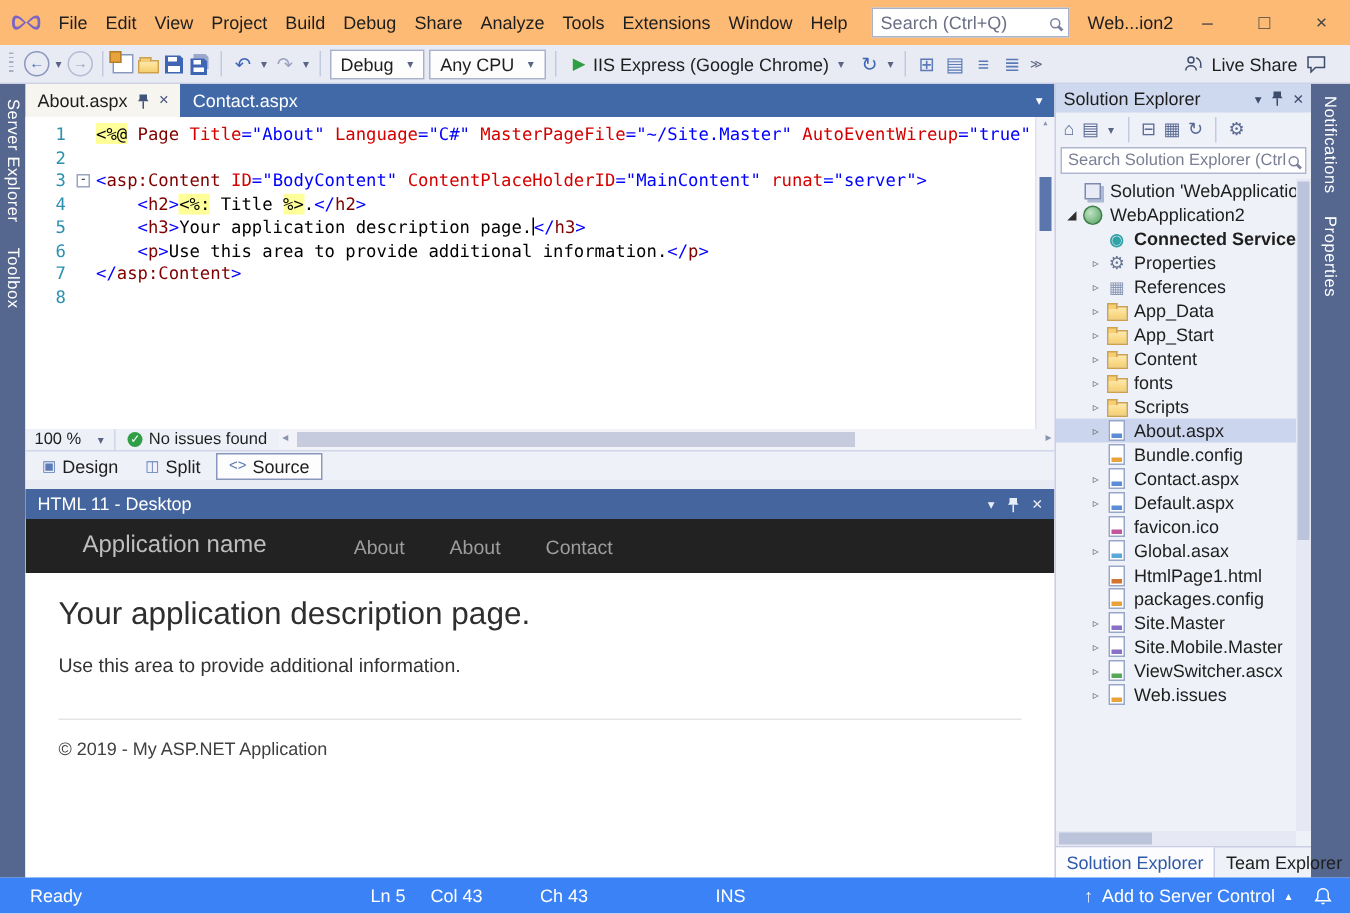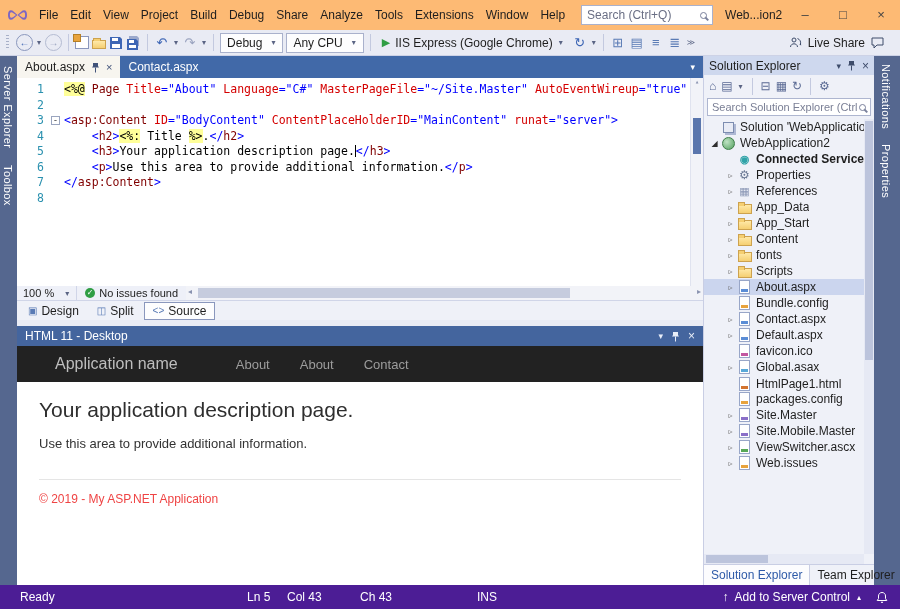--- a/index.html
+++ b/index.html
@@ -88,21 +88,21 @@
 
   .pbody{position:absolute;left:0;top:290px;right:0;bottom:0;background:#fff;overflow:hidden}
   .pnav{height:36px;background:#222;display:flex;align-items:center;padding-left:38px}
   .pbrand{color:#BEBEBE;font-size:16px;margin-right:28px}
   .plink{color:#9D9D9D;font-size:13px;margin-left:30px}
   .pcontent{padding:0 22px}
   .ph2{margin-top:22px;font-size:28px;font-weight:400;color:#2E2E2E}
   .ph3{margin-top:16px;font-size:21px;font-weight:400;color:#2E2E2E}
   .ppara{margin-top:14px;font-size:13px;color:#333}
   .phr{margin-top:28px;border:0;border-top:1px solid #E5E5E5}
-  .pfoot{margin-top:12px;font-size:12px;color:#ef4444}
+  .pfoot{margin-top:12px;font-size:12px;color:#404040}
 
   
   .sepanel{position:absolute;left:703px;width:171px;top:56px;bottom:24px;background:#EFF1F8;border-left:1px solid #C9CEE4}
   .sehead{height:19px;background:#CED8EE;display:flex;align-items:center;padding:0 5px;gap:6px}
   .sehead .ttl{flex:1;white-space:nowrap;overflow:hidden}
   .sehead .hico{color:#3E4C6B}
   .setools{height:22px;display:flex;align-items:center;gap:5px;padding:0 5px}
   .seti{color:#5A6A94;font-size:12px}
   .sesearch{height:18px;margin:1px 3px;background:#fff;border:1px solid #AEB6D0;display:flex;align-items:center;padding:0 4px;color:#7A7F95;font-size:11px;white-space:nowrap;overflow:hidden}
   .sesearch .sp{flex:1;overflow:hidden;text-overflow:clip;white-space:nowrap}
@@ -127,21 +127,21 @@
   .ic-ico-file{--fc:#C257A0}.ic-asax-file{--fc:#58A8D8}.ic-master-file{--fc:#8A6FC8}.ic-ascx-file{--fc:#57A857}
   .sevscroll{position:absolute;right:0;top:63px;bottom:31px;width:10px;background:#E6E9F4}
   .sevscroll .thumb{position:absolute;left:1px;right:1px;top:2px;height:55%;background:#BCC4DC}
   .sehscroll{position:absolute;left:0;right:10px;bottom:21px;height:10px;background:#E6E9F4}
   .sehscroll .thumb{position:absolute;left:2px;top:1px;height:8px;width:62px;background:#BCC4DC}
   .setabs{position:absolute;left:0;right:0;bottom:0;height:21px;background:#EFF1F8;border-top:1px solid #C9CEE4;display:flex;align-items:stretch}
   .setab{display:flex;align-items:center;padding:0 7px;white-space:nowrap}
   .setab.active{background:#FCFCFE;border-right:1px solid #C9CEE4;color:#2E5AA8}
 
   
-  .statusbar{position:absolute;left:0;right:0;bottom:0;height:24px;background:#4c1d95;color:#fff;font-size:12px}
+  .statusbar{position:absolute;left:0;right:0;bottom:0;height:24px;background:#3b82f6;color:#fff;font-size:12px}
   .sb{position:absolute;top:0;line-height:24px;white-space:nowrap}
   .sbright{position:absolute;right:12px;top:0;height:24px;display:flex;align-items:center;gap:6px}
   svg{display:block}
 </style>
 </head>
 <body>
 
 <div class="app">
 
   <div class="titlebar">

